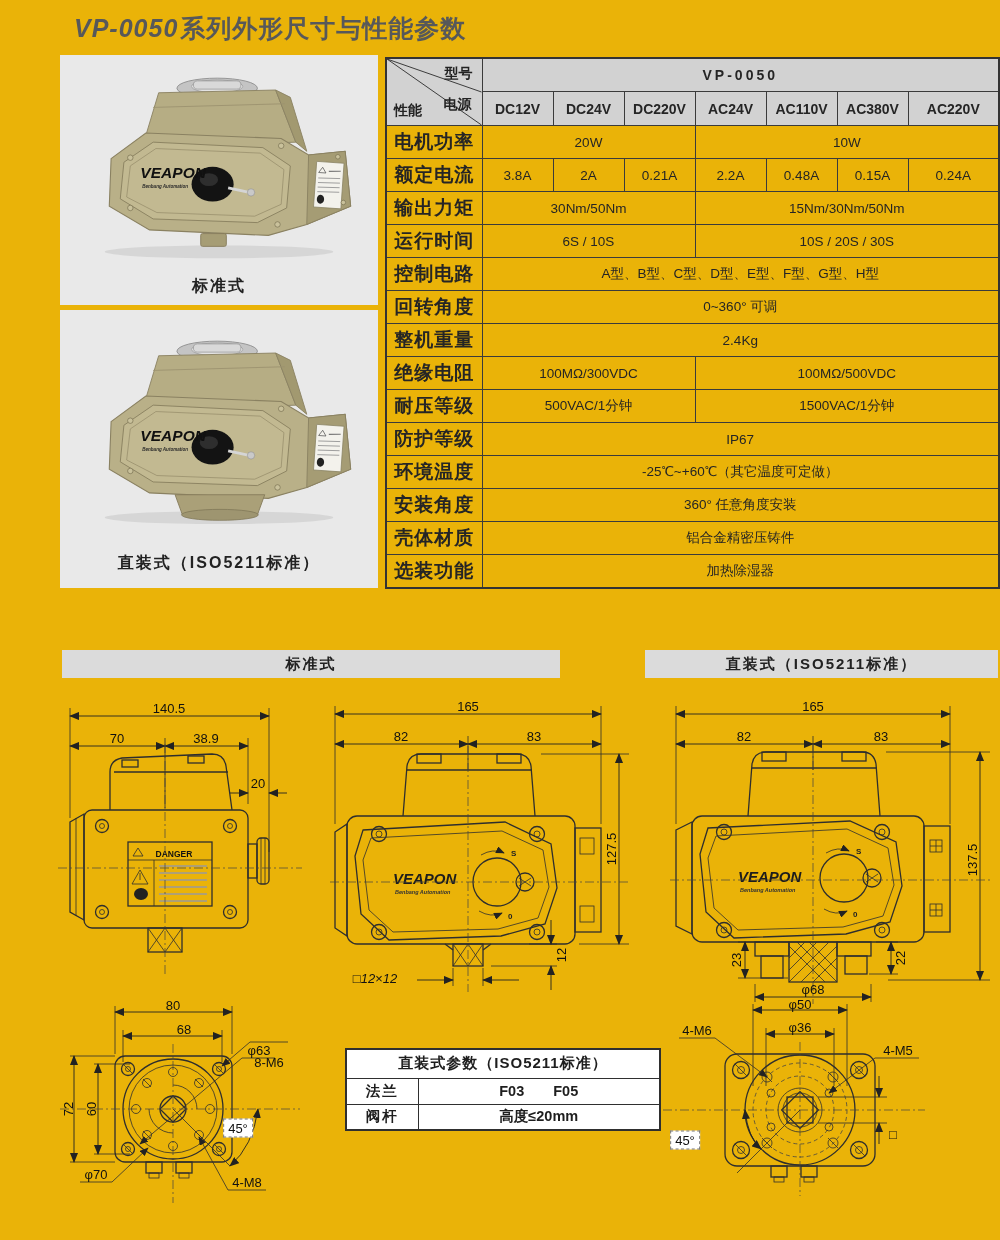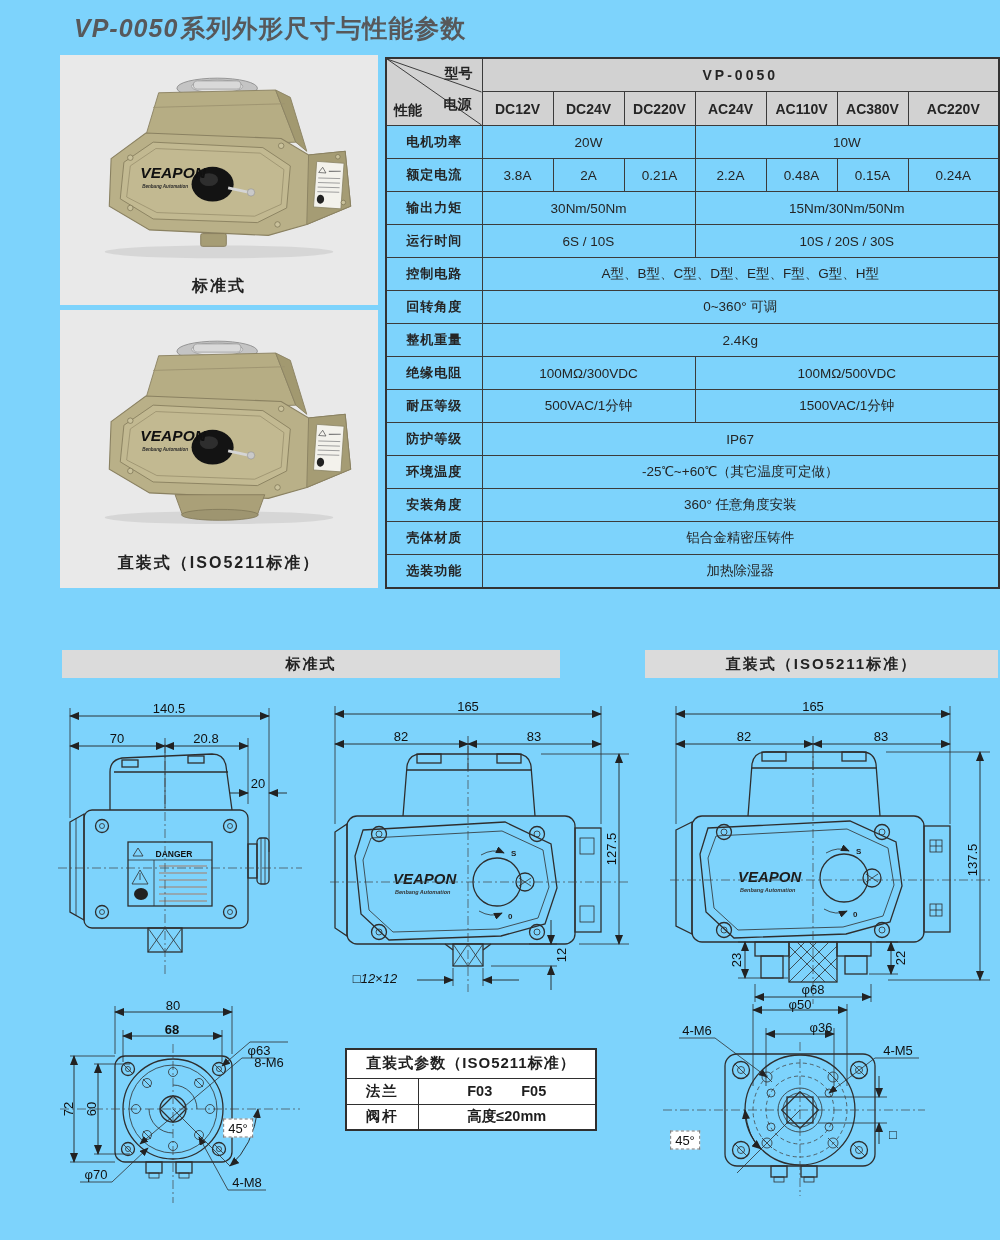--- a/index.html
+++ b/index.html
@@ -1,36 +1,36 @@
 <!DOCTYPE html>
 <html><head>
 <meta charset="utf-8">
 <style>
   * { margin:0; padding:0; box-sizing:border-box; }
   html,body { background:#fff; }
   body { width:1000px; height:1240px; position:relative; font-family:"Liberation Sans",sans-serif; }
-  .page { position:absolute; inset:0; background:#7dd3fc; overflow:hidden; }
+  .page { position:absolute; inset:0; background:#eab308; overflow:hidden; }
 
   
   .title { position:absolute; left:74px; top:12px; font-size:25px; font-weight:700; color:#57585a; letter-spacing:1px; white-space:nowrap; }
   .title .model { font-style:italic; margin-right:2px; }
 
   
   .photo-box { position:absolute; left:60px; width:318px; background:#e9e9e9; }
   .photo-box svg.act { position:absolute; left:9px; top:14px; width:300px; height:192px; overflow:visible; }
   .photo-caption { position:absolute; left:0; width:100%; text-align:center; font-size:16px; font-weight:700; color:#222; letter-spacing:2px; }
   .brandT { font:italic 700 17px "Liberation Sans",sans-serif; fill:#101010; }
   .brandS { font:italic 700 5px "Liberation Sans",sans-serif; fill:#2a2a2a; }
   .pscr { fill:#c9c19b; stroke:#7d7555; stroke-width:0.8; }
 
   
   table.spec { position:absolute; left:385px; top:57px; width:613px; border-collapse:collapse; table-layout:fixed; border:2px solid #333; }
   table.spec td { border:1px solid #3b3b3b; text-align:center; vertical-align:middle; font-size:13.5px; color:#252525; height:33px; padding:0 1px; font-weight:500; }
   table.spec tr.hed td { background:#d2d2d2; font-weight:700; font-size:14px; }
-  table.spec td.lab { font-weight:700; font-size:13px; letter-spacing:1px; text-align:center; }
+  table.spec td.lab { font-weight:700; font-size:19px; letter-spacing:1px; text-align:center; }
   table.spec td.model { font-size:18px; font-weight:700; letter-spacing:3px; }
   td.diag { padding:0 !important; background:#d2d2d2;margin-left:28px; }
   .diagwrap { position:relative; width:100%; height:66px; }
   .diagwrap svg { position:absolute; inset:0; width:100%; height:100%; }
   .diagwrap line { stroke:#3b3b3b; stroke-width:1; }
   .cn-model { position:absolute; top:6px; right:9px; font-weight:700; font-size:14px; color:#222; }
   .cn-power { position:absolute; top:37px; right:10px; font-weight:700; font-size:14px; color:#222; }
   .cn-perf  { position:absolute; bottom:5px; left:7px; font-weight:700; font-size:14px; color:#222; }
 
   
@@ -45,21 +45,21 @@
   .gry { stroke:#9a9a9a; stroke-width:1.4; fill:none; }
   .dim { position:absolute; font-size:13px; line-height:1; color:#111; white-space:nowrap; transform:translate(-50%,0); font-weight:500; }
   .dim.rot { transform:translate(-50%,-50%) rotate(-90deg); }
   .dim-box { position:absolute; font-size:13px; line-height:1; color:#111; white-space:nowrap; transform:translate(-50%,-50%); border:1px dashed #777; padding:2px 4px; background:#fff; }
   .dbrandT { font:italic 700 15px "Liberation Sans",sans-serif; fill:#1d1d1d; }
   .dbrandS { font:italic 700 5.5px "Liberation Sans",sans-serif; fill:#333; }
   .dial { font:700 8px "Liberation Sans",sans-serif; fill:#222; }
   .dgr { font:700 8.5px "Liberation Sans",sans-serif; fill:#111; }
 
   
-  table.iso { position:absolute; left:345px; top:1048px; width:252px; border-collapse:collapse; border:2px solid #2f2f2f; background:#fff; }
+  table.iso { position:absolute; left:345px; top:1048px; width:316px; border-collapse:collapse; border:2px solid #2f2f2f; background:#fff; }
   table.iso td { border:1.5px solid #2f2f2f; text-align:center; vertical-align:middle; font-size:14.5px; font-weight:700; color:#1e1e1e; height:26px; }
   table.iso tr.t td { height:29px; font-size:15px; letter-spacing:1px; }
   table.iso td.lab { width:72px; letter-spacing:2px; }
 </style>
 </head>
 <body>
 
 <div class="page">
 
   <div class="title">
@@ -305,21 +305,21 @@
       <rect class="ln" x="86" y="236" width="34" height="24"></rect>
       <line class="tn" x1="86" y1="236" x2="103" y2="260"></line>
         <line class="tn" x1="103" y1="236" x2="86" y2="260"></line>
       <line class="tn" x1="103" y1="236" x2="120" y2="260"></line>
         <line class="tn" x1="120" y1="236" x2="103" y2="260"></line>
       <line class="cl" x1="103" y1="52" x2="103" y2="282"></line>
         <line class="cl" x1="-4" y1="176" x2="240" y2="176"></line>
     </svg>
     <span class="dim" style="left:107px;top:10px;">140.5</span>
     <span class="dim" style="left:55px;top:40px;">70</span>
-    <span class="dim" style="left:144px;top:40px;">20.8</span>
+    <span class="dim" style="left:144px;top:40px;">38.9</span>
     <span class="dim" style="left:196px;top:85px;">20</span>
   </div>
 
   <div class="draw" style="left:305px;top:692px;width:330px;height:305px;">
     <svg viewBox="0 0 330 305">
       <defs>
           <marker id="mB" markerWidth="11" markerHeight="9" refX="10" refY="4.5" orient="auto-start-reverse">
             <path d="M0,0 L11,4.5 L0,9 Z" fill="#222"></path>
           </marker>
         </defs>
@@ -531,21 +531,21 @@
       <line class="tn" x1="80" y1="146" x2="182" y2="60" marker-start="url(#mD)"></line>
         <line class="tn" x1="182" y1="60" x2="215" y2="60"></line>
       <line class="tn" x1="88" y1="150" x2="52" y2="184" marker-start="url(#mD)"></line>
         <line class="tn" x1="20" y1="184" x2="52" y2="184"></line>
       <line class="tn" x1="139" y1="139" x2="168" y2="192" marker-start="url(#mD)"></line>
         <line class="tn" x1="168" y1="192" x2="206" y2="192"></line>
       <line class="tn" x1="113" y1="111" x2="170" y2="168"></line>
       <path class="dm" d="M198,111 Q193,148 170,168" marker-start="url(#mD)" marker-end="url(#mD)"></path>
     </svg>
     <span class="dim" style="left:113px;top:1px;">80</span>
-    <span class="dim" style="left:112px;top:25px;font-weight:bold;">68</span>
+    <span class="dim" style="left:124px;top:25px;">68</span>
     <span class="dim rot" style="left:8px;top:111px;">72</span>
     <span class="dim rot" style="left:31px;top:111px;">60</span>
     <span class="dim" style="left:209px;top:30px;margin-top:28px;">8-M6</span>
     <span class="dim" style="left:199px;top:46px;">φ63</span>
     <span class="dim" style="left:36px;top:170px;">φ70</span>
     <span class="dim" style="left:187px;top:178px;">4-M8</span>
     <span class="dim-box" style="left:178px;top:130px;">45°</span>
   </div>
 
   <table class="iso">
@@ -620,20 +620,20 @@
       <line class="tn" x1="174" y1="95" x2="220" y2="60" marker-start="url(#mE)"></line>
         <line class="tn" x1="220" y1="60" x2="264" y2="60"></line>
       <line class="tn" x1="145" y1="112" x2="82" y2="175"></line>
       <path class="dm" d="M90,112 Q93,140 106,151" marker-start="url(#mE)" marker-end="url(#mE)"></path>
       <line class="tn" x1="163" y1="99" x2="232" y2="99"></line>
         <line class="tn" x1="163" y1="125" x2="232" y2="125"></line>
       <line class="dm" x1="224" y1="78" x2="224" y2="99" marker-end="url(#mE)"></line>
       <line class="dm" x1="224" y1="146" x2="224" y2="125" marker-end="url(#mE)"></line>
     </svg>
     <span class="dim" style="left:145px;top:0px;">φ50</span>
-    <span class="dim" style="left:145px;top:23px;margin-left:21px;">φ36</span>
+    <span class="dim" style="left:145px;top:23px;">φ36</span>
     <span class="dim" style="left:42px;top:26px;">4-M6</span>
     <span class="dim" style="left:243px;top:46px;">4-M5</span>
     <span class="dim-box" style="left:30px;top:142px;">45°</span>
     <span class="dim" style="left:238px;top:130px;">□</span>
   </div>
 
 </div>
 
 </body></html>

